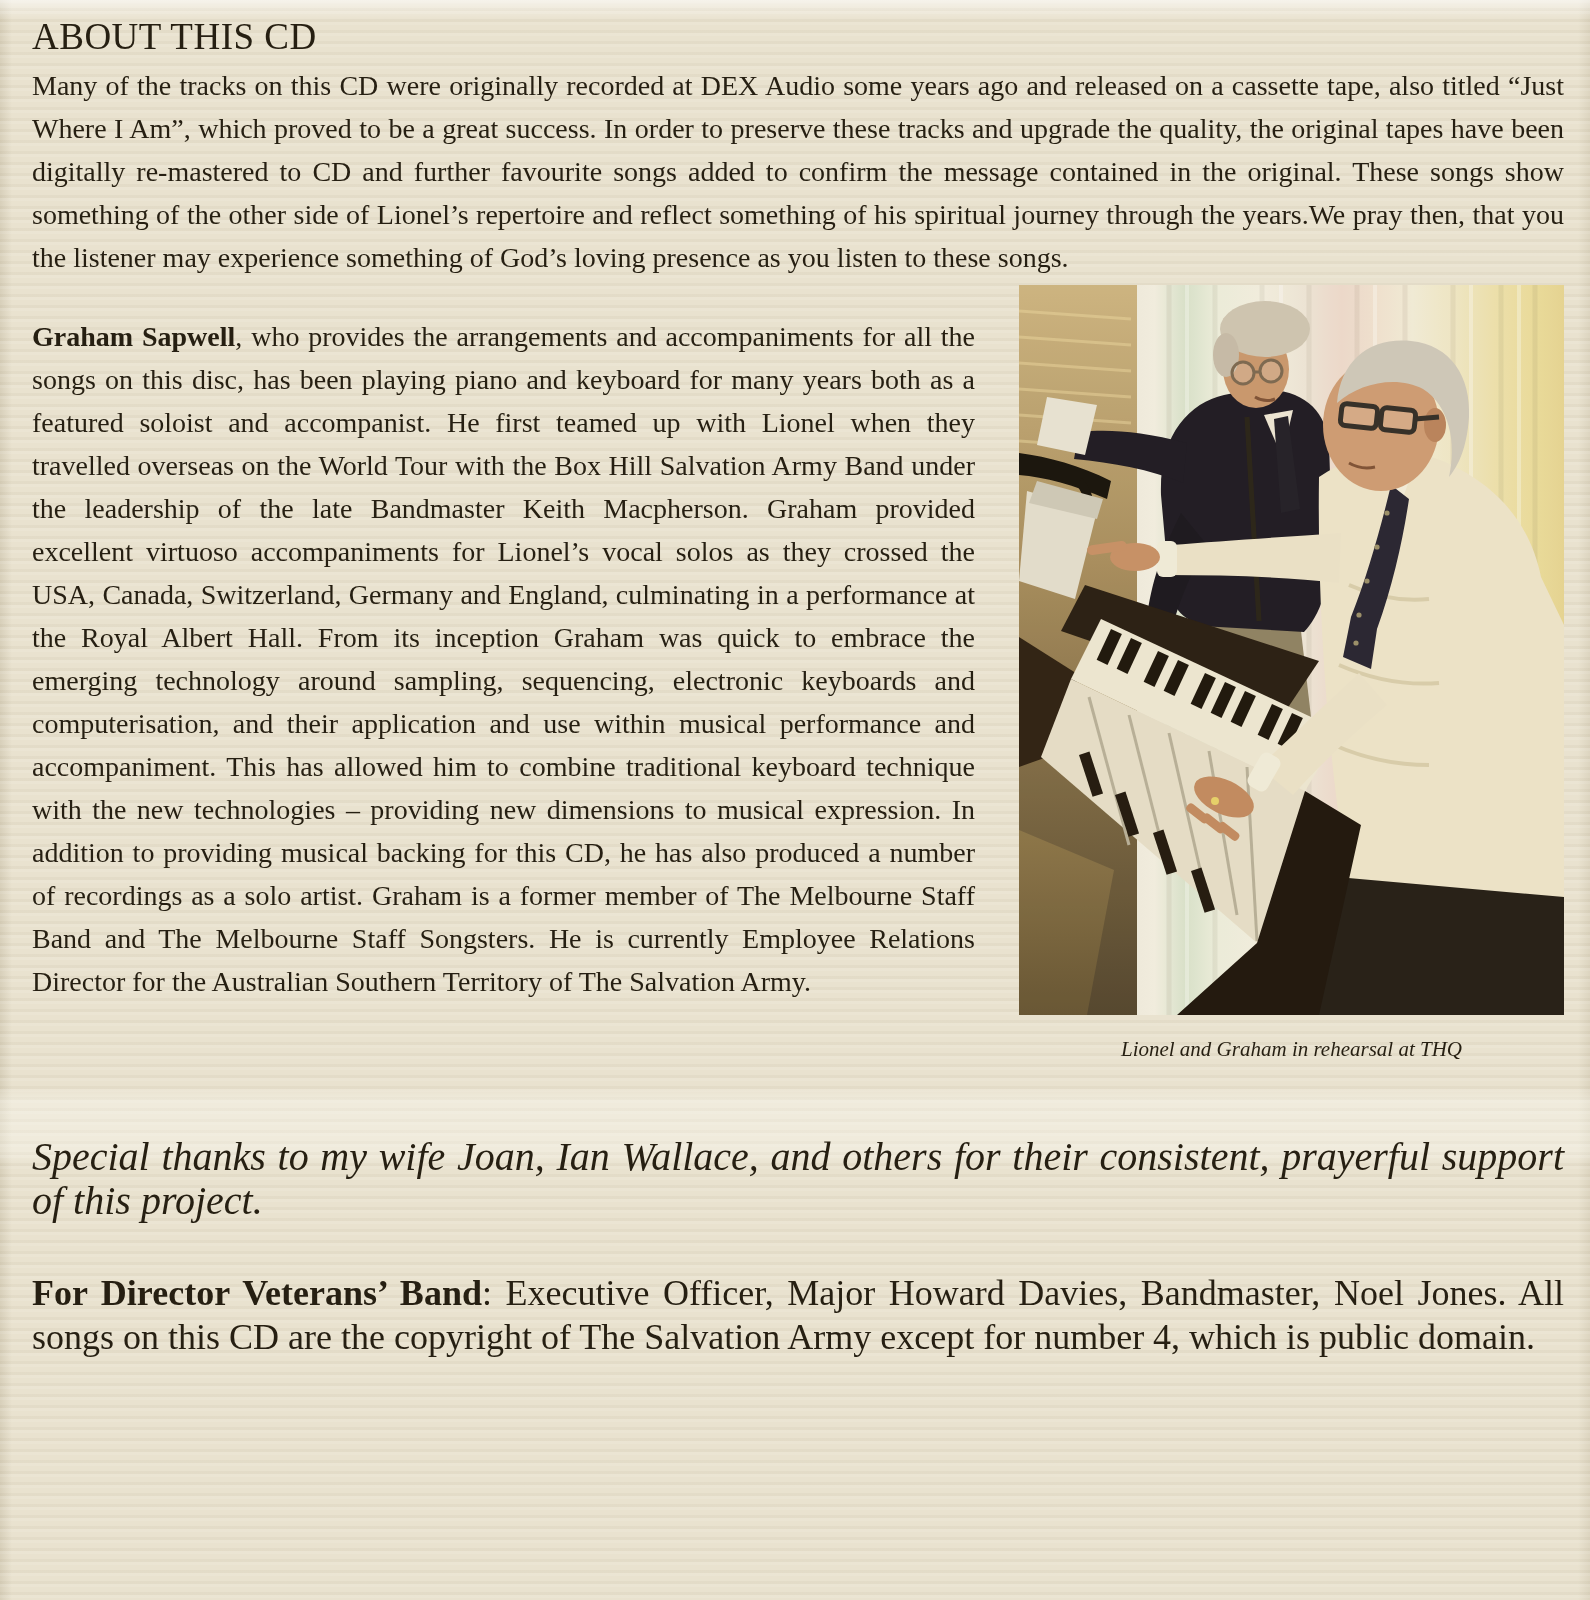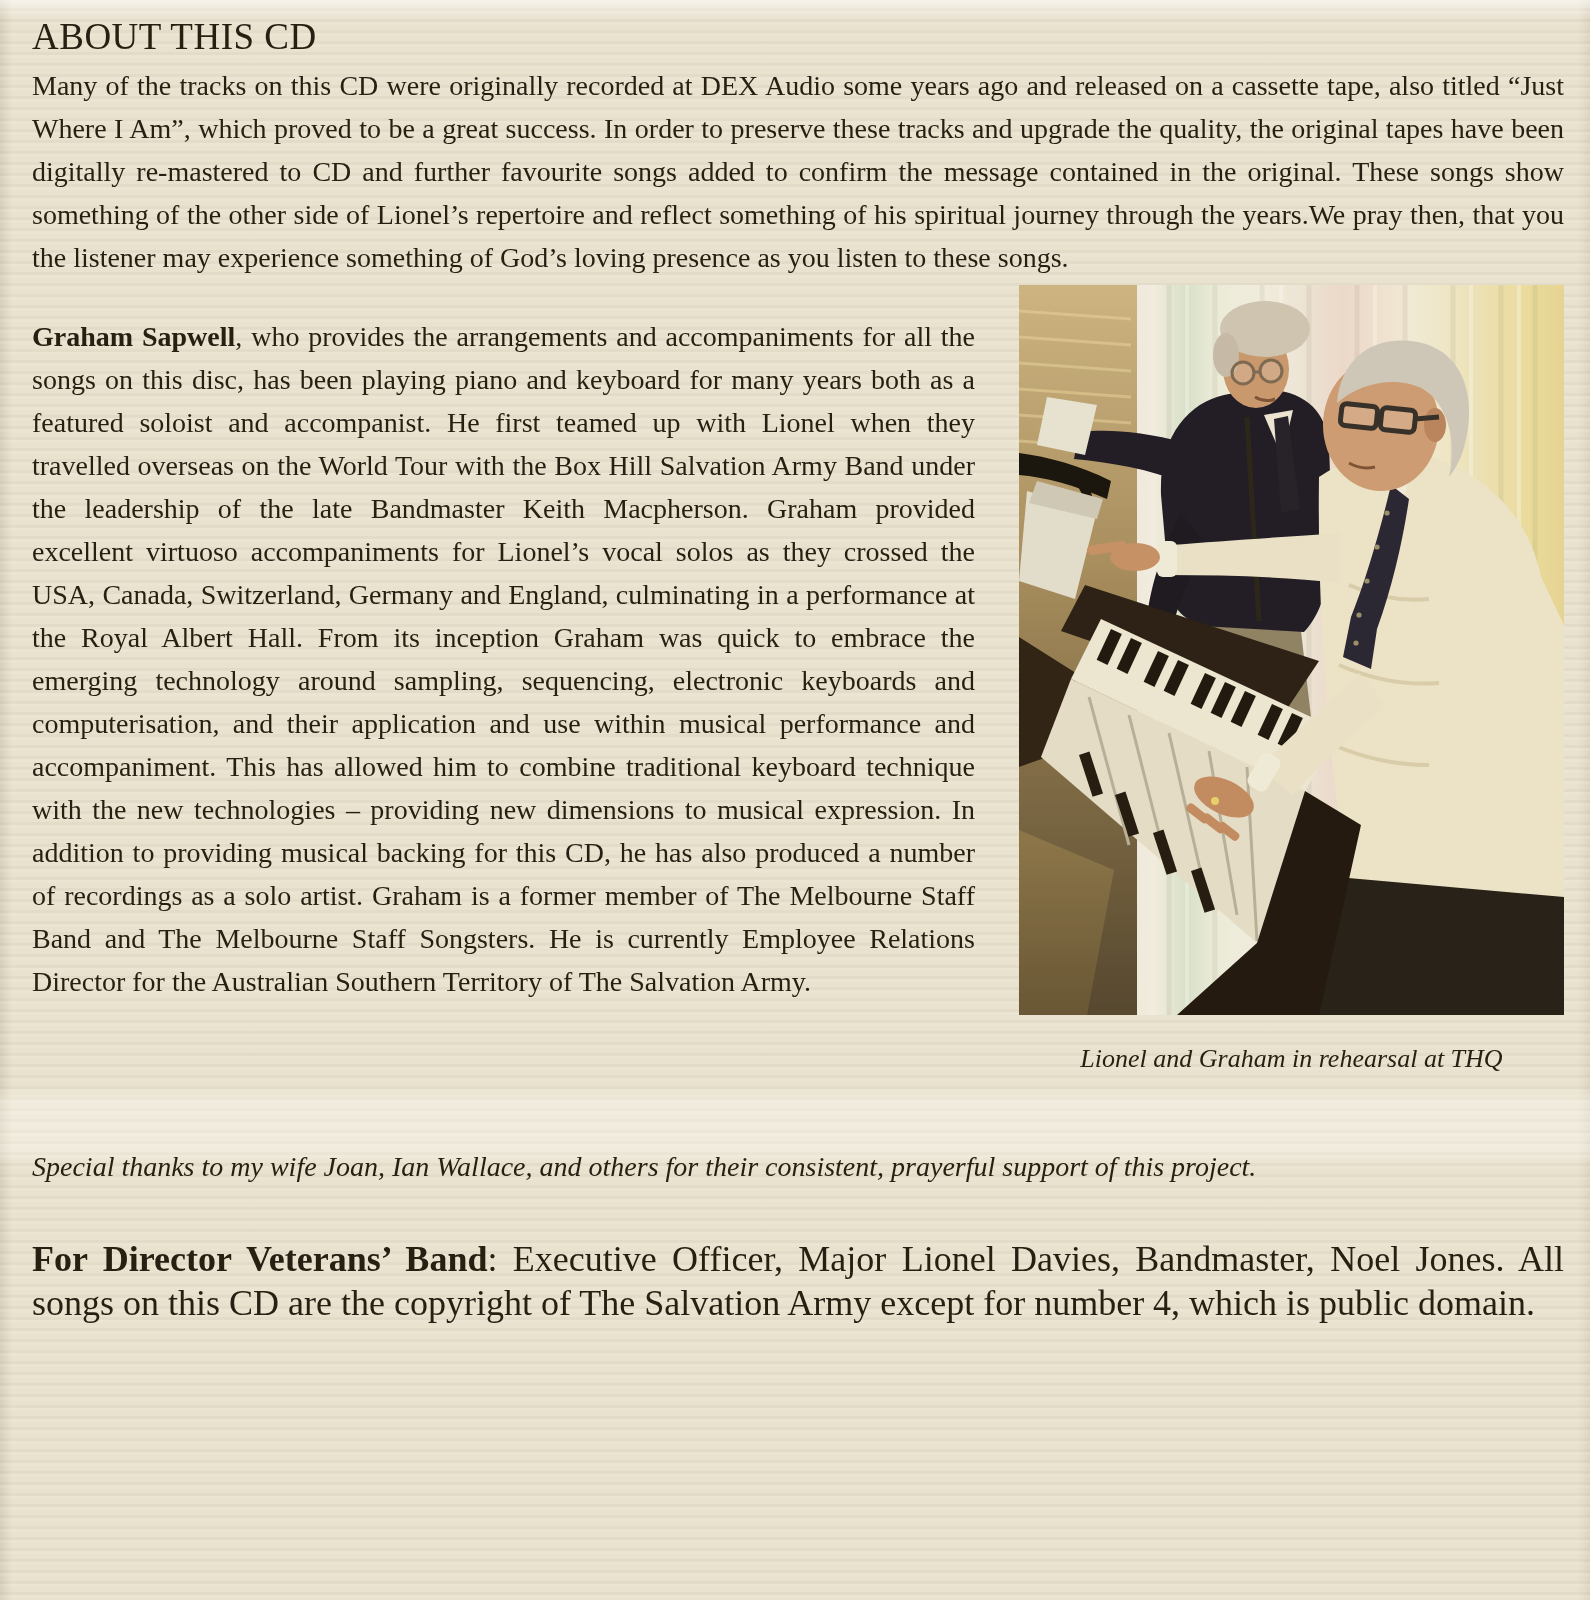--- a/index.html
+++ b/index.html
@@ -30,28 +30,28 @@
   .bio-wrap{margin:0;}
   .bio-wrap::after{content:"";display:block;clear:both;}
   .photo-figure{
     float:right;
     width:545px;
     margin:-30px 0 44px 44px;
   }
   .photo-figure svg{display:block;width:545px;height:730px;}
   .photo-caption{
     font-style:italic;
-    font-size:26px;line-height:44px;
+    font-size:21px;line-height:44px;
     text-align:center;
-    margin-top:22px;
+    margin-top:12px;
     white-space:nowrap;
   }
   .thanks{
     font-style:italic;
-    font-size:28px;line-height:44px;
+    font-size:40px;line-height:44px;
     text-align:justify;
     margin:20px 0 48px 0;
   }
   .credits{
     font-size:36px;line-height:44px;
     text-align:justify;
     margin:0;
   }
   b,strong{font-weight:700;}
 </style>
@@ -242,15 +242,15 @@
         <rect x="0" y="0" width="545" height="730" fill="#caa96a" opacity="0.06"></rect>
       </svg>
       <figcaption class="photo-caption">Lionel and Graham in rehearsal at THQ</figcaption>
     </figure>
 
     <p class="body-text"><strong>Graham Sapwell</strong><span>, who provides the arrangements and accompaniments for all the songs on this disc, has been playing piano and keyboard for many years both as a featured soloist and accompanist. He first teamed up with Lionel when they travelled overseas on the World Tour with the Box Hill Salvation Army Band under the leadership of the late Bandmaster Keith Macpherson. Graham provided excellent virtuoso accompaniments for Lionel’s vocal solos as they crossed the USA, Canada, Switzerland, Germany and England, culminating in a performance at the Royal Albert Hall. From its inception Graham was quick to embrace the emerging technology around sampling, sequencing, electronic keyboards and computerisation, and their application and use within musical performance and accompaniment. This has allowed him to combine traditional keyboard technique with the new technologies – providing new dimensions to musical expression. In addition to providing musical backing for this CD, he has also produced a number of recordings as a solo artist. Graham is a former member of The Melbourne Staff Band and The Melbourne Staff Songsters. He is currently Employee Relations Director for the Australian Southern Territory of The Salvation Army.</span></p>
   </div>
 
   <p class="thanks">Special thanks to my wife Joan, Ian Wallace, and others for their consistent, prayerful support of this project.</p>
 
-  <p class="credits"><strong>For Director Veterans’ Band</strong><span>: Executive Officer, Major Lionel Davies, Bandmaster, Noel Jones. All songs on this CD are the copyright of The Salvation Army except for number 4, which is public domain.</span></p>
+  <p class="credits"><strong>For Director Veterans’ Band</strong><span>: Executive Officer, Major Howard Davies, Bandmaster, Noel Jones. All songs on this CD are the copyright of The Salvation Army except for number 4, which is public domain.</span></p>
 
 </div>
 
 </body></html>

